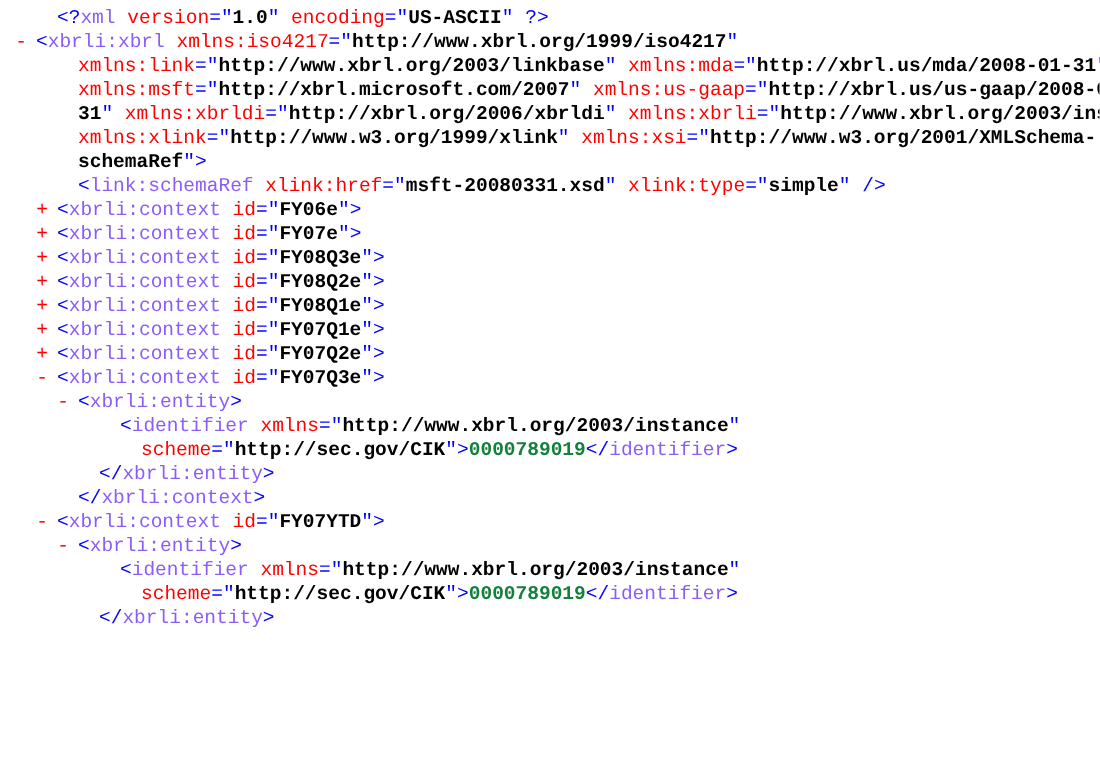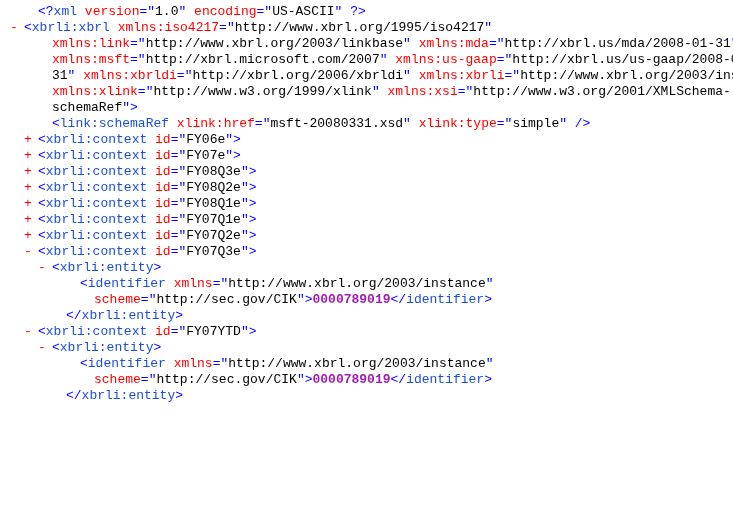--- a/index.html
+++ b/index.html
@@ -16,49 +16,50 @@
   .toggle {
     color: #ff0000;
     display: inline-block;
     width: 12px;
     text-align: center;
     cursor: pointer;
     user-select: none;
   }
   .spacer { display: inline-block; }
   .punct { color: #0000ff; }
-  .tag { color: #1d4ed8; }
+  .tag { color: #8b5cf6; }
   .attr { color: #ff0000; }
   .eq { color: #0000ff; }
   .quote { color: #0000ff; }
-  .val { color: #000000; font-weight: normal; }
-  .txt { color: #a21caf; font-weight: bold; }
+  .val { color: #000000; font-weight: bold; }
+  .txt { color: #15803d; font-weight: bold; }
 </style>
 </head>
 <body>
 
 <div id="root">
     <div class="line"><span class="toggle" style="margin-left: 14px;"></span><span class="spacer" style="width: 4px;"></span><span class="punct">&lt;?</span><span class="tag">xml </span><span class="attr">version</span><span class="eq">=</span><span class="quote">"</span><span class="val">1.0</span><span class="quote">"</span><span class="attr"> encoding</span><span class="eq">=</span><span class="quote">"</span><span class="val">US-ASCII</span><span class="quote">"</span><span class="punct"> ?&gt;</span></div>
-    <div class="line"><span class="toggle" style="margin-left: 0px;">-</span><span class="spacer" style="width: 4px;"></span><span class="punct">&lt;</span><span class="tag">xbrli:xbrl </span><span class="attr">xmlns:iso4217</span><span class="eq">=</span><span class="quote">"</span><span class="val">http://www.xbrl.org/1995/iso4217</span><span class="quote">"</span></div>
+    <div class="line"><span class="toggle" style="margin-left: 0px;">-</span><span class="spacer" style="width: 4px;"></span><span class="punct">&lt;</span><span class="tag">xbrli:xbrl </span><span class="attr">xmlns:iso4217</span><span class="eq">=</span><span class="quote">"</span><span class="val">http://www.xbrl.org/1999/iso4217</span><span class="quote">"</span></div>
     <div class="line"><span class="toggle" style="margin-left: 28px;"></span><span class="spacer" style="width: 4px;"></span><span class="attr">xmlns:link</span><span class="eq">=</span><span class="quote">"</span><span class="val">http://www.xbrl.org/2003/linkbase</span><span class="quote">"</span><span class="attr"> xmlns:mda</span><span class="eq">=</span><span class="quote">"</span><span class="val">http://xbrl.us/mda/2008-01-31</span><span class="quote">"</span></div>
     <div class="line"><span class="toggle" style="margin-left: 28px;"></span><span class="spacer" style="width: 4px;"></span><span class="attr">xmlns:msft</span><span class="eq">=</span><span class="quote">"</span><span class="val">http://xbrl.microsoft.com/2007</span><span class="quote">"</span><span class="attr"> xmlns:us-gaap</span><span class="eq">=</span><span class="quote">"</span><span class="val">http://xbrl.us/us-gaap/2008-01-</span></div>
     <div class="line"><span class="toggle" style="margin-left: 28px;"></span><span class="spacer" style="width: 4px;"></span><span class="val">31</span><span class="quote">"</span><span class="attr"> xmlns:xbrldi</span><span class="eq">=</span><span class="quote">"</span><span class="val">http://xbrl.org/2006/xbrldi</span><span class="quote">"</span><span class="attr"> xmlns:xbrli</span><span class="eq">=</span><span class="quote">"</span><span class="val">http://www.xbrl.org/2003/instance</span></div>
     <div class="line"><span class="toggle" style="margin-left: 28px;"></span><span class="spacer" style="width: 4px;"></span><span class="attr">xmlns:xlink</span><span class="eq">=</span><span class="quote">"</span><span class="val">http://www.w3.org/1999/xlink</span><span class="quote">"</span><span class="attr"> xmlns:xsi</span><span class="eq">=</span><span class="quote">"</span><span class="val">http://www.w3.org/2001/XMLSchema-</span></div>
     <div class="line"><span class="toggle" style="margin-left: 28px;"></span><span class="spacer" style="width: 4px;"></span><span class="val">schemaRef</span><span class="quote">"</span><span class="punct">&gt;</span></div>
     <div class="line"><span class="toggle" style="margin-left: 28px;"></span><span class="spacer" style="width: 4px;"></span><span class="punct">&lt;</span><span class="tag">link:schemaRef </span><span class="attr">xlink:href</span><span class="eq">=</span><span class="quote">"</span><span class="val">msft-20080331.xsd</span><span class="quote">"</span><span class="attr"> xlink:type</span><span class="eq">=</span><span class="quote">"</span><span class="val">simple</span><span class="quote">"</span><span class="punct"> /&gt;</span></div>
     <div class="line"><span class="toggle" style="margin-left: 14px;">+</span><span class="spacer" style="width: 4px;"></span><span class="punct">&lt;</span><span class="tag">xbrli:context </span><span class="attr">id</span><span class="eq">=</span><span class="quote">"</span><span class="val">FY06e</span><span class="quote">"</span><span class="punct">&gt;</span></div>
     <div class="line"><span class="toggle" style="margin-left: 14px;">+</span><span class="spacer" style="width: 4px;"></span><span class="punct">&lt;</span><span class="tag">xbrli:context </span><span class="attr">id</span><span class="eq">=</span><span class="quote">"</span><span class="val">FY07e</span><span class="quote">"</span><span class="punct">&gt;</span></div>
     <div class="line"><span class="toggle" style="margin-left: 14px;">+</span><span class="spacer" style="width: 4px;"></span><span class="punct">&lt;</span><span class="tag">xbrli:context </span><span class="attr">id</span><span class="eq">=</span><span class="quote">"</span><span class="val">FY08Q3e</span><span class="quote">"</span><span class="punct">&gt;</span></div>
     <div class="line"><span class="toggle" style="margin-left: 14px;">+</span><span class="spacer" style="width: 4px;"></span><span class="punct">&lt;</span><span class="tag">xbrli:context </span><span class="attr">id</span><span class="eq">=</span><span class="quote">"</span><span class="val">FY08Q2e</span><span class="quote">"</span><span class="punct">&gt;</span></div>
     <div class="line"><span class="toggle" style="margin-left: 14px;">+</span><span class="spacer" style="width: 4px;"></span><span class="punct">&lt;</span><span class="tag">xbrli:context </span><span class="attr">id</span><span class="eq">=</span><span class="quote">"</span><span class="val">FY08Q1e</span><span class="quote">"</span><span class="punct">&gt;</span></div>
     <div class="line"><span class="toggle" style="margin-left: 14px;">+</span><span class="spacer" style="width: 4px;"></span><span class="punct">&lt;</span><span class="tag">xbrli:context </span><span class="attr">id</span><span class="eq">=</span><span class="quote">"</span><span class="val">FY07Q1e</span><span class="quote">"</span><span class="punct">&gt;</span></div>
     <div class="line"><span class="toggle" style="margin-left: 14px;">+</span><span class="spacer" style="width: 4px;"></span><span class="punct">&lt;</span><span class="tag">xbrli:context </span><span class="attr">id</span><span class="eq">=</span><span class="quote">"</span><span class="val">FY07Q2e</span><span class="quote">"</span><span class="punct">&gt;</span></div>
     <div class="line"><span class="toggle" style="margin-left: 14px;">-</span><span class="spacer" style="width: 4px;"></span><span class="punct">&lt;</span><span class="tag">xbrli:context </span><span class="attr">id</span><span class="eq">=</span><span class="quote">"</span><span class="val">FY07Q3e</span><span class="quote">"</span><span class="punct">&gt;</span></div>
     <div class="line"><span class="toggle" style="margin-left: 28px;">-</span><span class="spacer" style="width: 4px;"></span><span class="punct">&lt;</span><span class="tag">xbrli:entity</span><span class="punct">&gt;</span></div>
     <div class="line"><span class="toggle" style="margin-left: 56px;"></span><span class="spacer" style="width: 4px;"></span><span class="punct">&lt;</span><span class="tag">identifier </span><span class="attr">xmlns</span><span class="eq">=</span><span class="quote">"</span><span class="val">http://www.xbrl.org/2003/instance</span><span class="quote">"</span></div>
     <div class="line"><span class="toggle" style="margin-left: 70px;"></span><span class="spacer" style="width: 4px;"></span><span class="attr">scheme</span><span class="eq">=</span><span class="quote">"</span><span class="val">http://sec.gov/CIK</span><span class="quote">"</span><span class="punct">&gt;</span><span class="txt">0000789019</span><span class="punct">&lt;/</span><span class="tag">identifier</span><span class="punct">&gt;</span></div>
     <div class="line"><span class="toggle" style="margin-left: 42px;"></span><span class="spacer" style="width: 4px;"></span><span class="punct">&lt;/</span><span class="tag">xbrli:entity</span><span class="punct">&gt;</span></div>
+    <div class="line"><span class="toggle" style="margin-left: 28px;"></span><span class="spacer" style="width: 4px;"></span><span class="punct">&lt;/</span><span class="tag">xbrli:context</span><span class="punct">&gt;</span></div>
     <div class="line"><span class="toggle" style="margin-left: 14px;">-</span><span class="spacer" style="width: 4px;"></span><span class="punct">&lt;</span><span class="tag">xbrli:context </span><span class="attr">id</span><span class="eq">=</span><span class="quote">"</span><span class="val">FY07YTD</span><span class="quote">"</span><span class="punct">&gt;</span></div>
     <div class="line"><span class="toggle" style="margin-left: 28px;">-</span><span class="spacer" style="width: 4px;"></span><span class="punct">&lt;</span><span class="tag">xbrli:entity</span><span class="punct">&gt;</span></div>
     <div class="line"><span class="toggle" style="margin-left: 56px;"></span><span class="spacer" style="width: 4px;"></span><span class="punct">&lt;</span><span class="tag">identifier </span><span class="attr">xmlns</span><span class="eq">=</span><span class="quote">"</span><span class="val">http://www.xbrl.org/2003/instance</span><span class="quote">"</span></div>
     <div class="line"><span class="toggle" style="margin-left: 70px;"></span><span class="spacer" style="width: 4px;"></span><span class="attr">scheme</span><span class="eq">=</span><span class="quote">"</span><span class="val">http://sec.gov/CIK</span><span class="quote">"</span><span class="punct">&gt;</span><span class="txt">0000789019</span><span class="punct">&lt;/</span><span class="tag">identifier</span><span class="punct">&gt;</span></div>
     <div class="line"><span class="toggle" style="margin-left: 42px;"></span><span class="spacer" style="width: 4px;"></span><span class="punct">&lt;/</span><span class="tag">xbrli:entity</span><span class="punct">&gt;</span></div>
   </div>
 
 </body></html>

